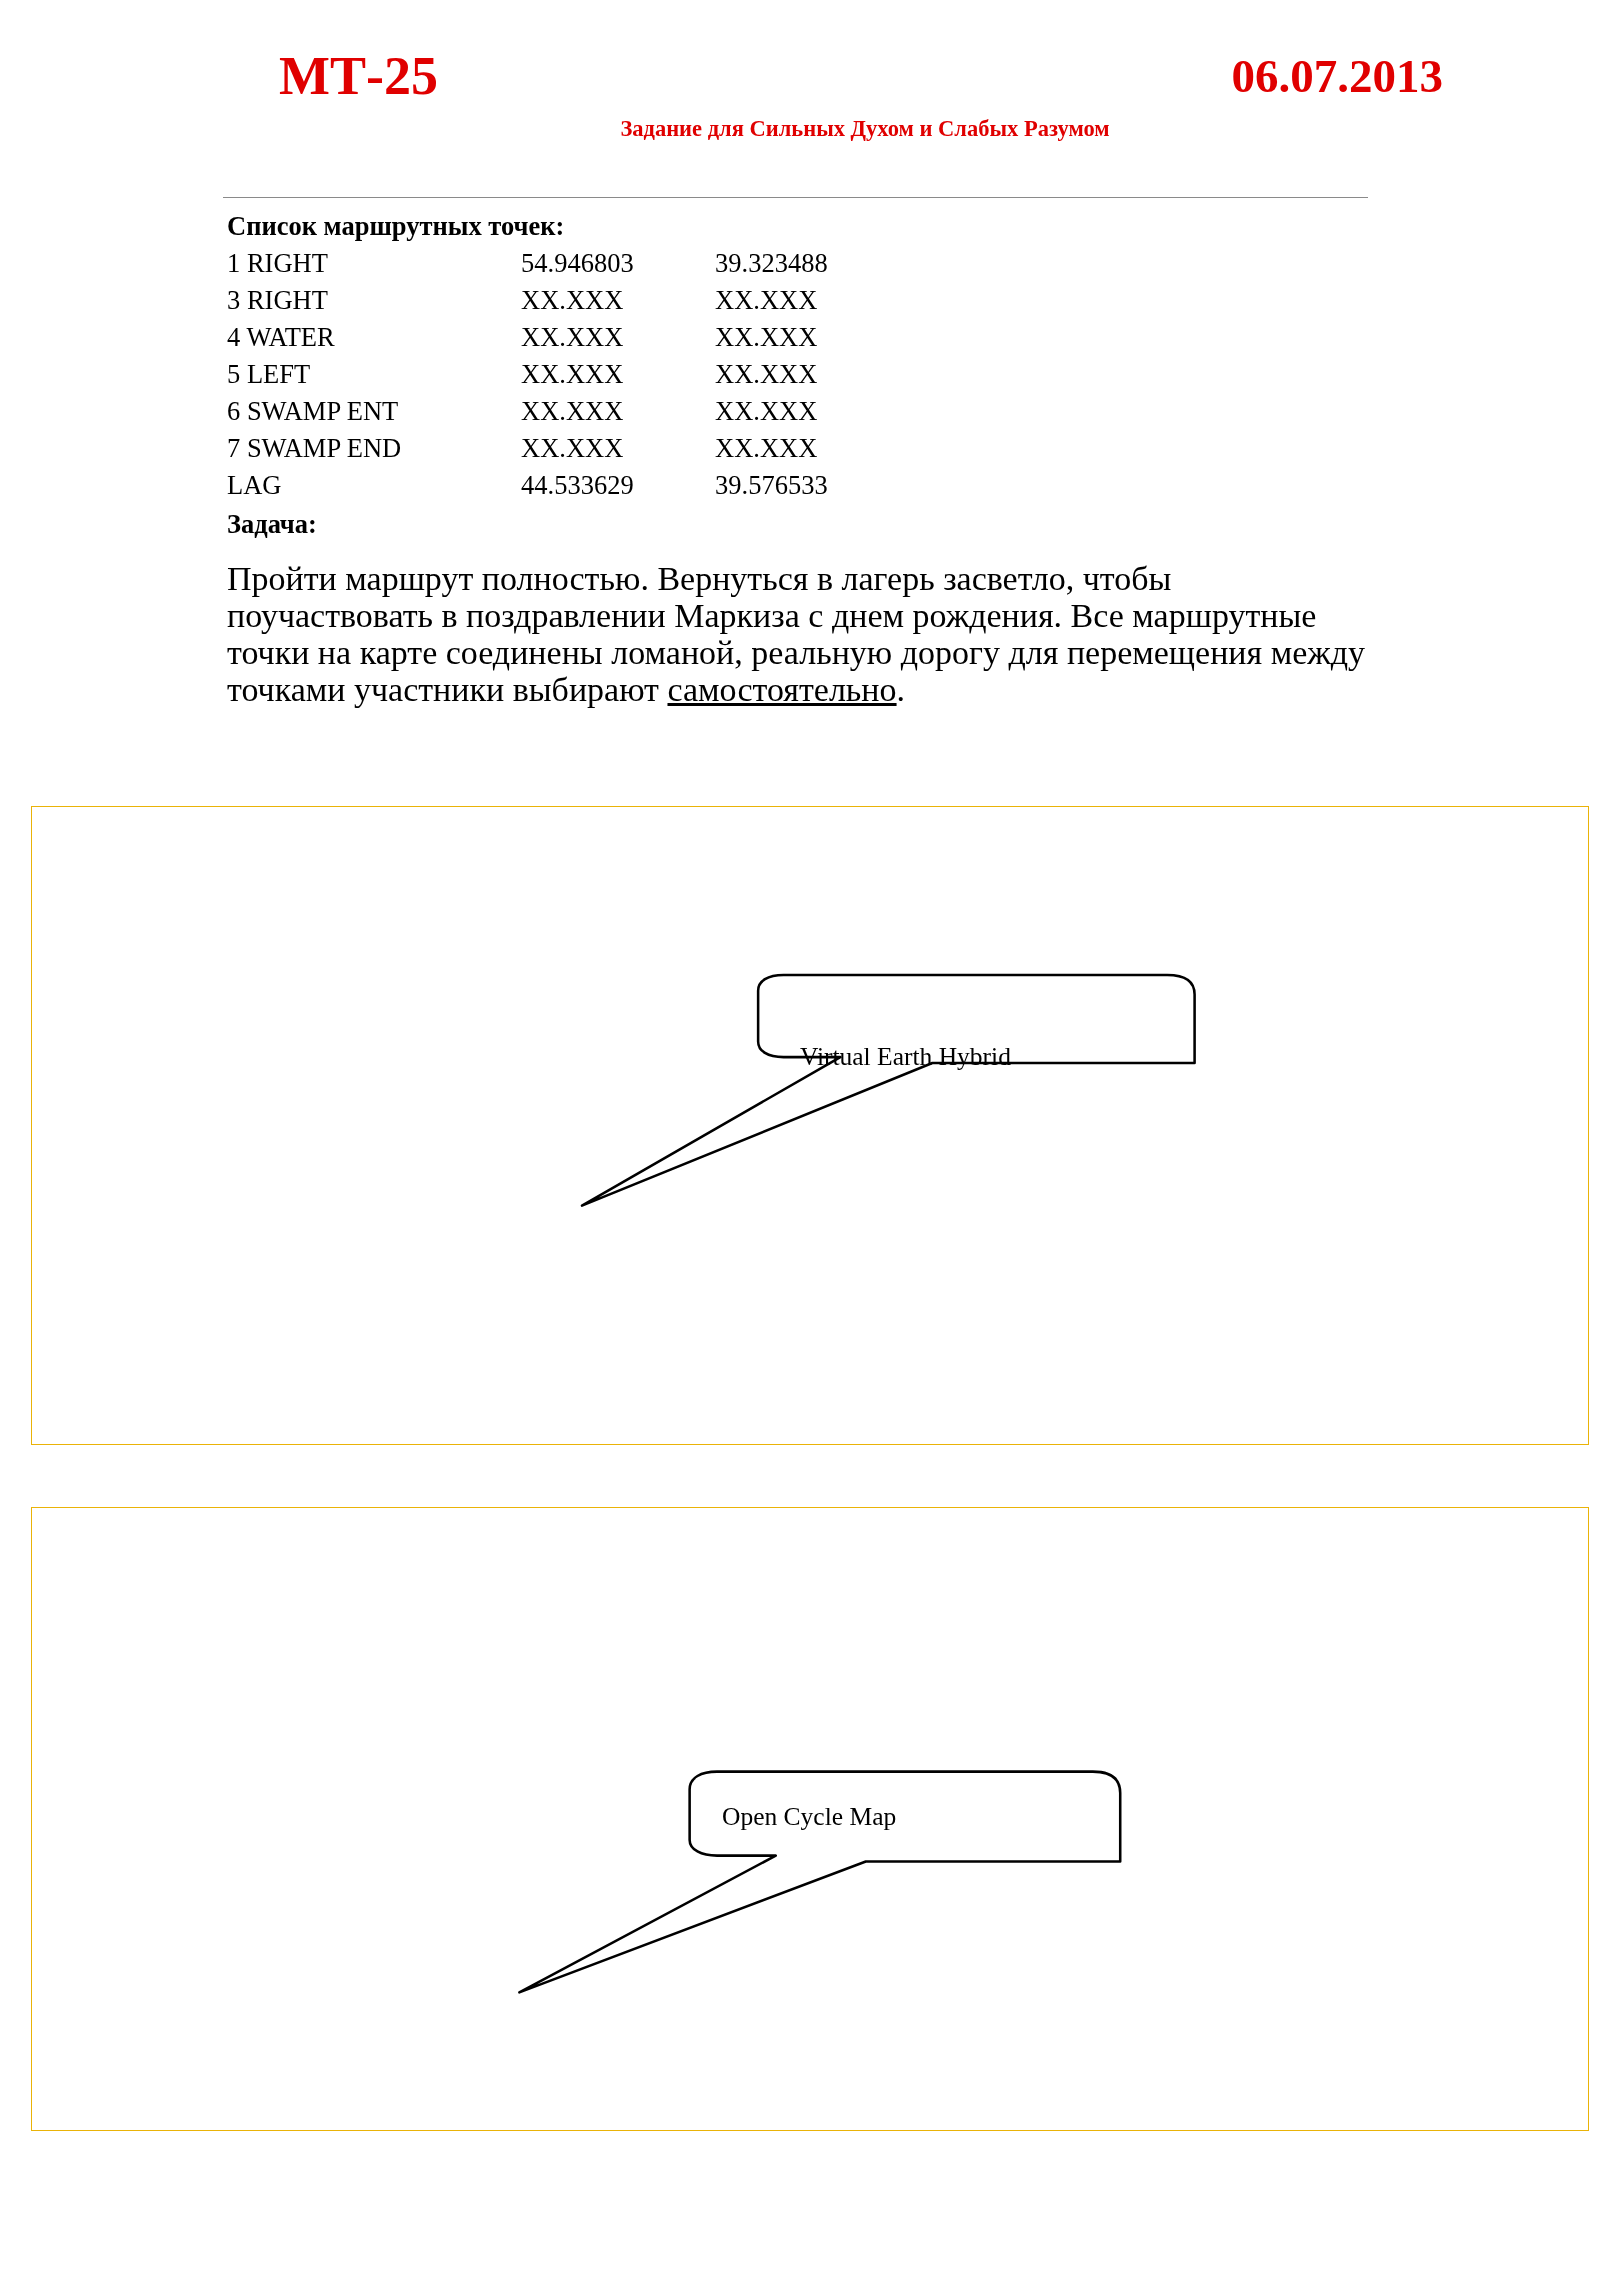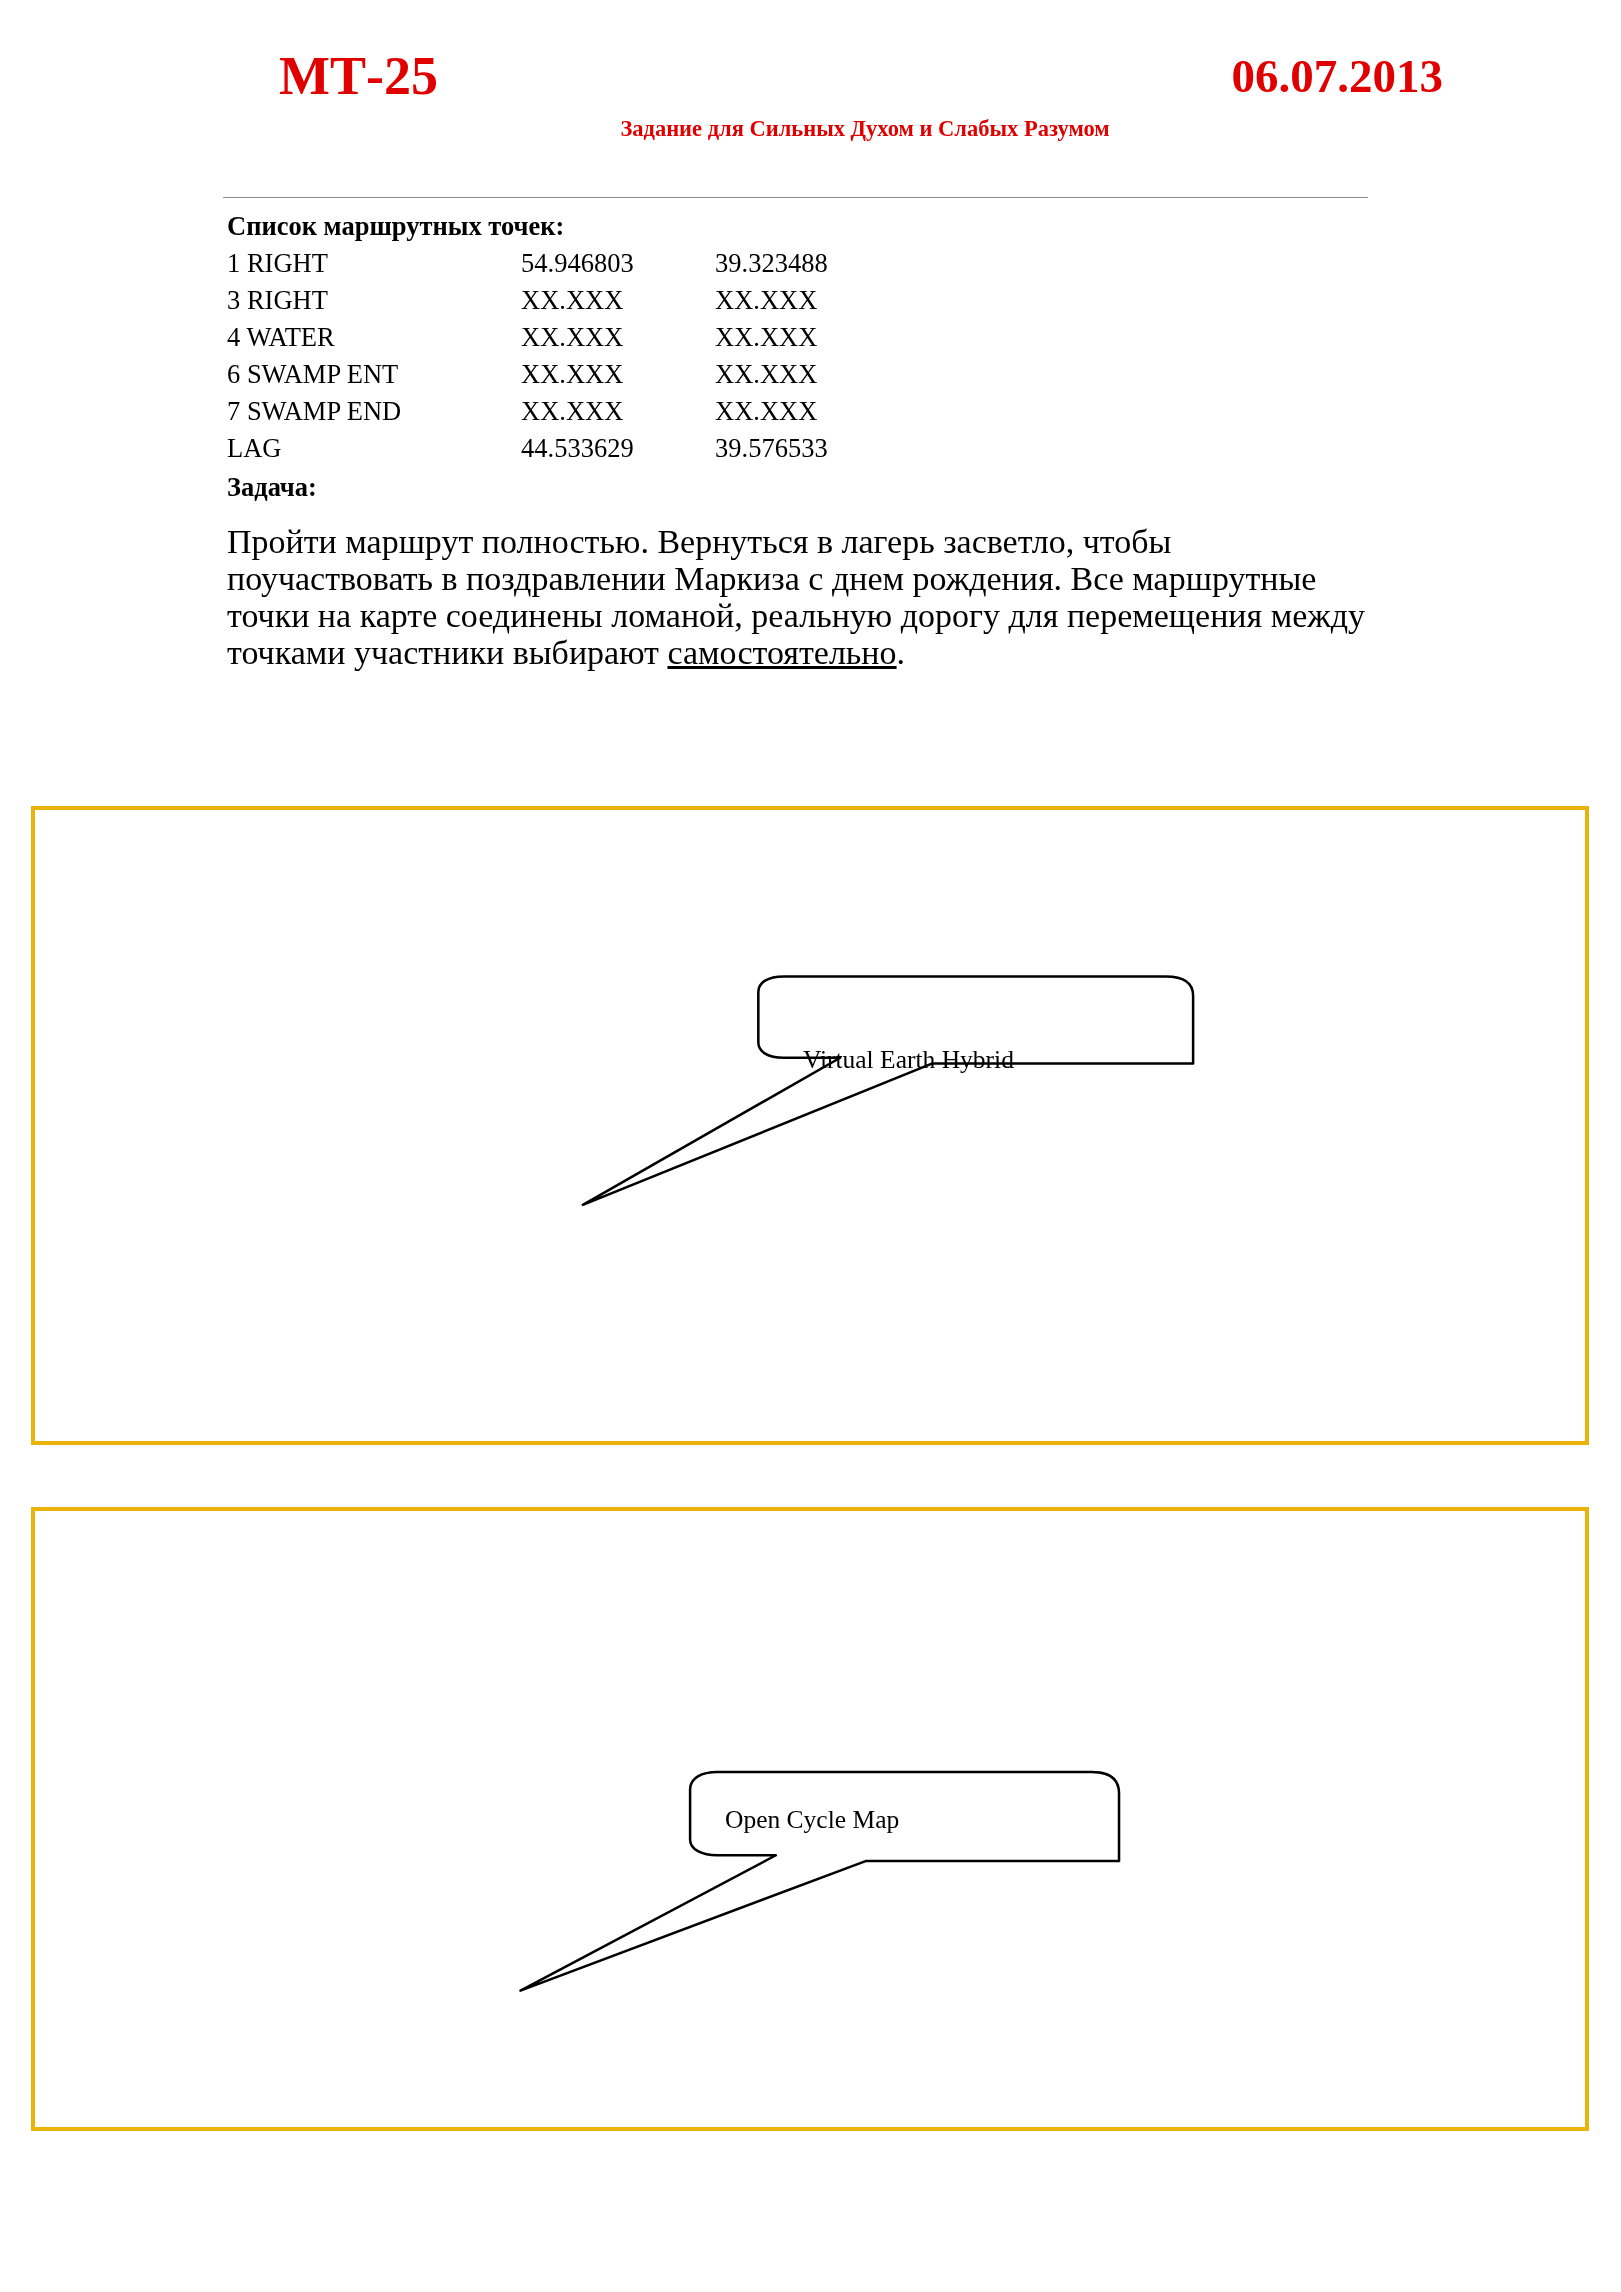--- a/index.html
+++ b/index.html
@@ -110,21 +110,21 @@
     width: 1157px;
     font-size: 34px;
     line-height: 37px;
     text-align: left;
   }
   .u { text-decoration: underline; }
 
   
   .map-frame {
     position: absolute;
-    border: 4px solid #eab308;
+    border: 1px solid #eab308;
     background: #ffffff;
     box-sizing: border-box;
   }
   #map-frame-1 {
     left: 31px;
     top: 806px;
     width: 1558px;
     height: 639px;
   }
   #map-frame-2 {
@@ -185,20 +185,25 @@
           <td class="wp-lat">54.946803</td>
           <td class="wp-lon">39.323488</td>
         </tr>
         <tr>
           <td class="wp-name">3 RIGHT</td>
           <td class="wp-lat">XX.XXX</td>
           <td class="wp-lon">XX.XXX</td>
         </tr>
         <tr>
           <td class="wp-name">4 WATER</td>
+          <td class="wp-lat">XX.XXX</td>
+          <td class="wp-lon">XX.XXX</td>
+        </tr>
+        <tr>
+          <td class="wp-name">5 LEFT</td>
           <td class="wp-lat">XX.XXX</td>
           <td class="wp-lon">XX.XXX</td>
         </tr>
         <tr>
           <td class="wp-name">6 SWAMP ENT</td>
           <td class="wp-lat">XX.XXX</td>
           <td class="wp-lon">XX.XXX</td>
         </tr>
         <tr>
           <td class="wp-name">7 SWAMP END</td>

